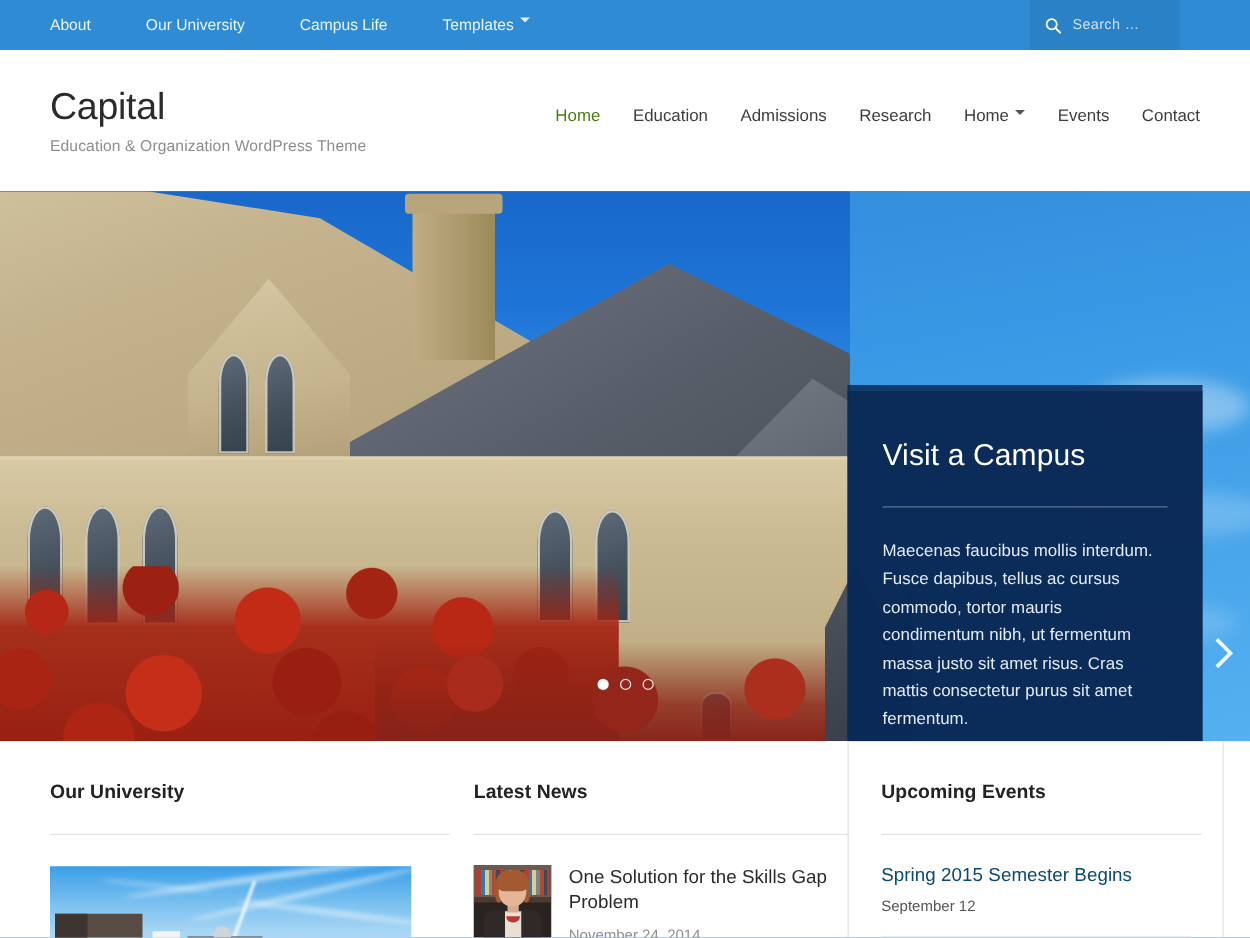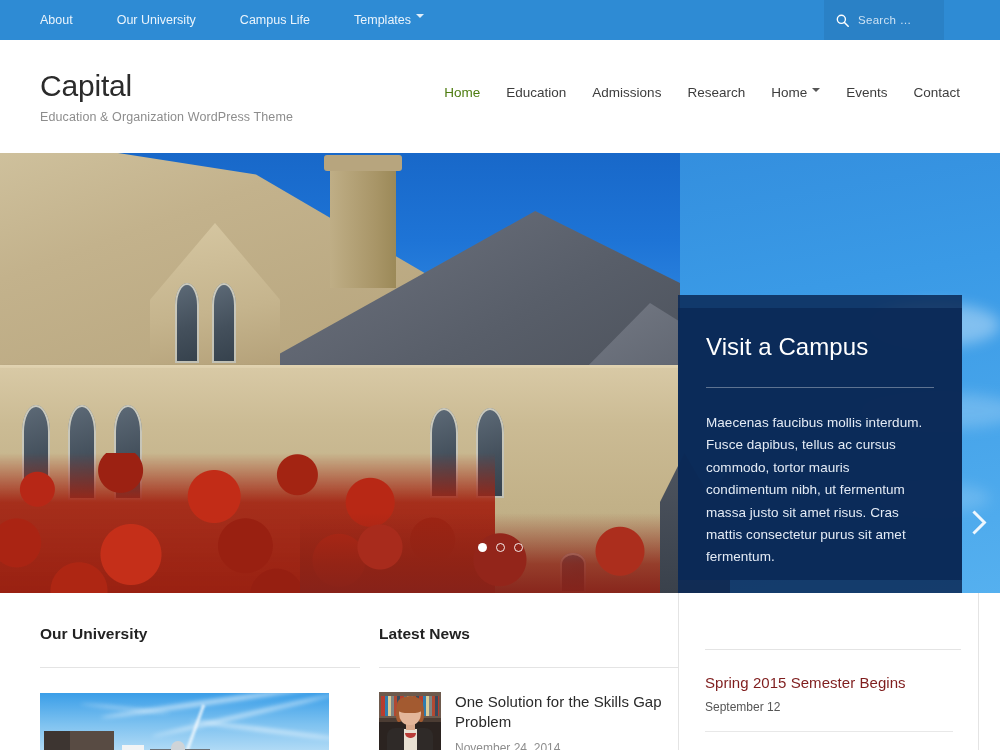--- a/index.html
+++ b/index.html
@@ -158,21 +158,21 @@
       linear-gradient(180deg, rgba(140,35,22,0) 0%, rgba(140,35,22,.8) 60%, #86221a 100%);
   }
   .bldg-right{
     position:absolute; left:660px; top:300px; width:70px; height:140px;
     background:linear-gradient(180deg,#4e5560,#3a414b);
     clip-path:polygon(0 35%, 35% 0, 70% 30%, 100% 12%, 100% 100%, 0 100%);
   }
 
   
   .hero-overlay{
-    position:absolute; left:678px; top:142px; width:284px; height:285px;
+    position:absolute; left:678px; top:160px; width:284px; height:285px;
     background:rgba(10,41,86,.86); padding:38px 28px 0 28px;
   }
   .hero-overlay-fill{
     position:absolute; left:678px; top:155px; width:284px; height:438px;
     background:rgba(10,41,86,.86);
   }
   .hero-title{
     position:relative; z-index:3;
     color:#fff; font-size:24px; font-weight:400; letter-spacing:.1px;
   }
@@ -262,21 +262,21 @@
   .torso{ position:absolute; left:8px; top:36px; width:46px; height:24px; background:#2f2a28; border-radius:8px 8px 0 0;}
   .shirt{ position:absolute; left:25px; top:37px; width:13px; height:22px; background:#e8e0d2; }
   .neckl{ position:absolute; left:26px; top:41px; width:11px; height:5px; border-radius:0 0 8px 8px; background:#b83b36; }
 
   .news-title{
     font-size:15px; color:#2a2a2a; line-height:20px; letter-spacing:.05px;
   }
   .news-date{ font-size:12px; color:#8d8d8d; margin-top:9px; }
 
   .event-title{
-    margin-top:24px; font-size:15px; color:#7f1d1d; letter-spacing:.05px; cursor:pointer;
+    margin-top:24px; font-size:15px; color:#0c4a6e; letter-spacing:.05px; cursor:pointer;
   }
   .event-date{ font-size:12px; color:#555; margin-top:9px; }
   .event-rule{ height:1px; background:#e8e8e8; margin-top:17px; width:248px; }
 </style>
 </head>
 <body>
 
 <div class="topbar">
   <nav class="topnav">
     <a href="#">
@@ -432,18 +432,19 @@
         <div class="hair"></div>
       </div>
       <div>
         <div class="news-title">One Solution for the Skills Gap Problem</div>
         <div class="news-date">November 24, 2014</div>
       </div>
     </div>
   </div>
 
   <div class="col col-c-wrap">
+    <div class="col-title">Upcoming Events</div>
     <div class="col-rule"></div>
     <div class="event-title">Spring 2015 Semester Begins</div>
     <div class="event-date">September 12</div>
     <div class="event-rule"></div>
   </div>
 </section>
 
 </body></html>

